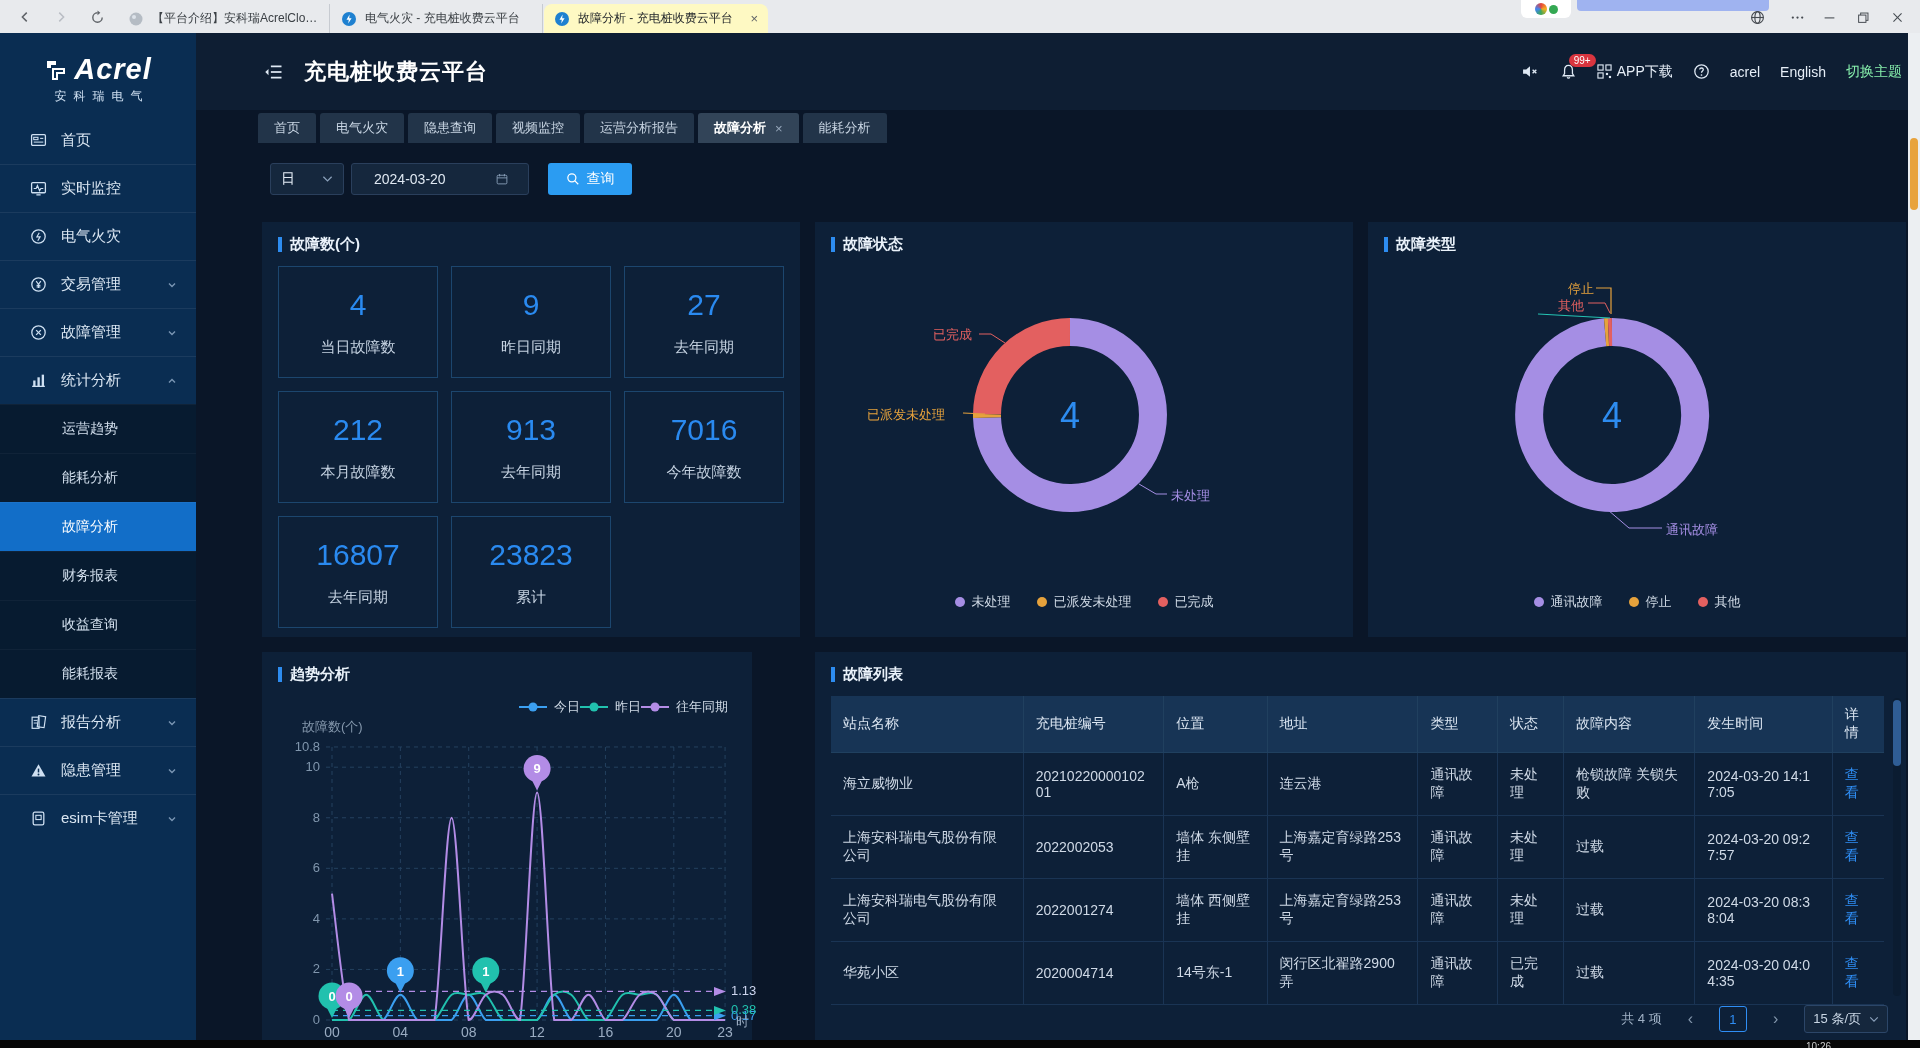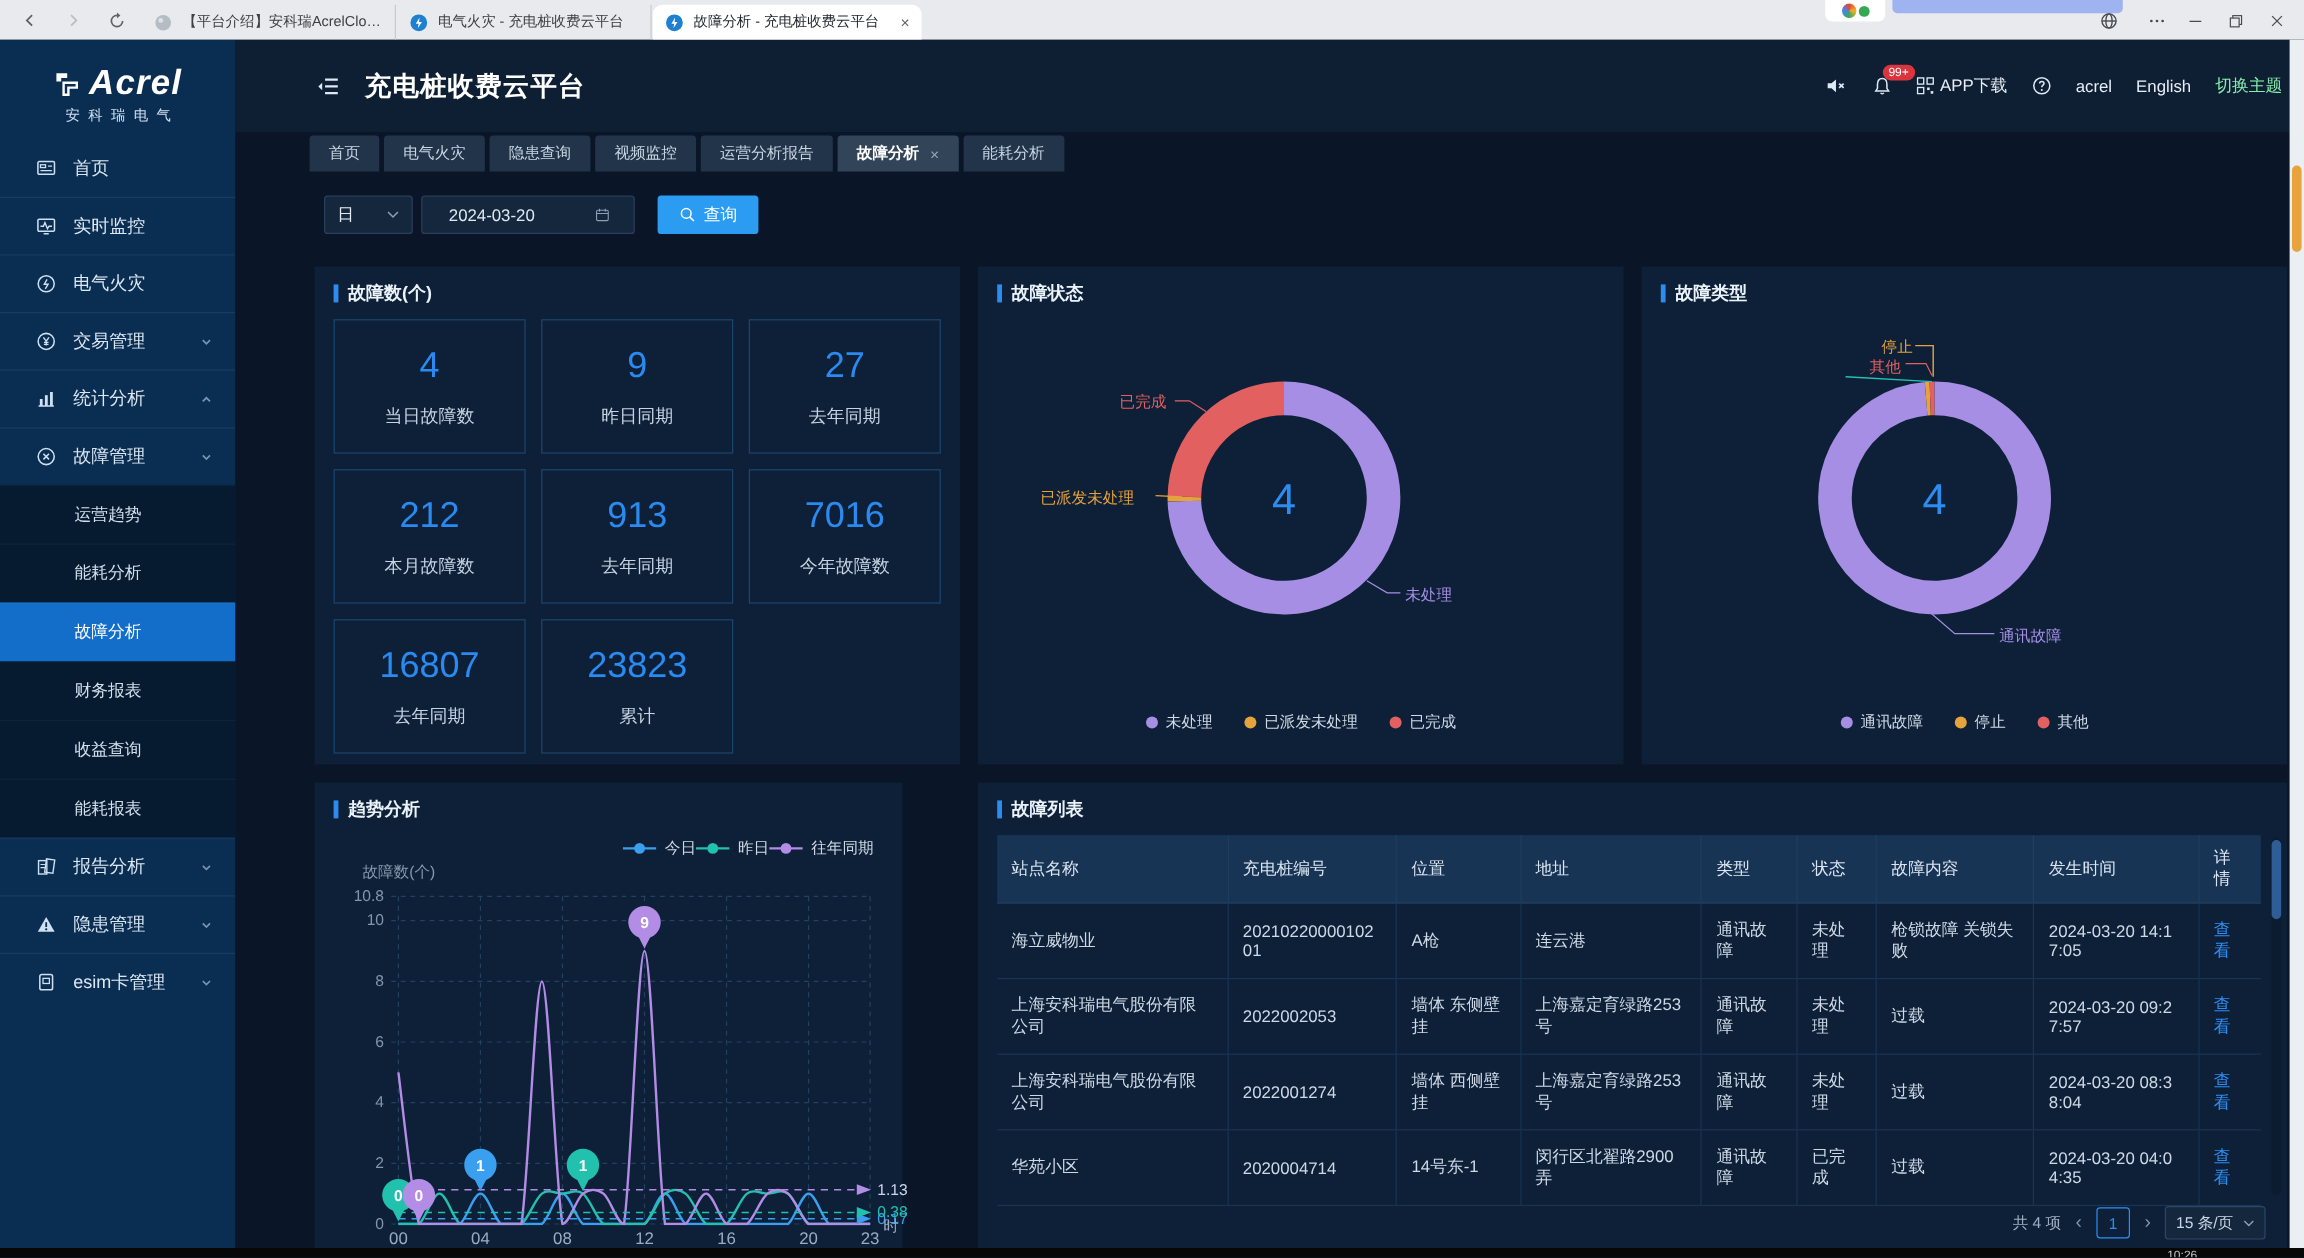--- a/index.html
+++ b/index.html
@@ -3,21 +3,21 @@
 <meta charset="utf-8">
 <style>
   html,body{margin:0;padding:0;background:#091424;font-family:"Liberation Sans",sans-serif;}
   .screen{position:relative;width:1920px;height:1048px;overflow:hidden;background:#091424;}
   
   .chrome{position:absolute;left:0;top:0;width:1920px;height:33px;background:#e8eaed;z-index:30;}
   .nav-btn{position:absolute;top:6px;width:22px;height:22px;display:flex;align-items:center;justify-content:center;cursor:pointer;}
   .btab{position:absolute;top:4px;height:29px;width:212px;display:flex;align-items:center;padding:0 10px;box-sizing:border-box;font-size:12px;color:#3b4045;overflow:hidden;white-space:nowrap;}
   .btab .ttl{overflow:hidden;text-overflow:ellipsis;flex:1;}
   .btab.inactive{border-right:1px solid #c7cbd1;}
-  .btab.active{background:#ffffff;border-radius:8px 8px 0 0;color:#1f2328;}
+  .btab.active{background:#fef9c3;border-radius:8px 8px 0 0;color:#1f2328;}
   .favicon{width:16px;height:16px;margin-right:8px;flex:0 0 16px;}
   .win-ico{position:absolute;top:7px;width:26px;height:20px;display:flex;align-items:center;justify-content:center;cursor:pointer;}
   .ext-chip{position:absolute;left:1521px;top:0;width:50px;height:18px;background:#fff;border-radius:0 0 6px 6px;display:flex;align-items:center;justify-content:center;gap:2px;}
   .ext-dot{width:12px;height:12px;border-radius:50%;background:conic-gradient(#e5453c,#f5b021,#3aa757,#4285f4,#e5453c);}
   .ext-check{width:9px;height:9px;border-radius:50%;background:#34a853;}
   .peri{position:absolute;left:1577px;top:0;width:192px;height:11px;background:#9fb3f0;border-radius:0 0 4px 4px;}
   
   .sidebar{position:absolute;left:0;top:33px;width:196px;bottom:0;background:#0a2d52;z-index:10;}
   .logo{height:80px;display:flex;flex-direction:column;align-items:center;justify-content:center;padding-top:6px;}
   .logo-row{display:flex;align-items:center;gap:6px;}
@@ -79,21 +79,21 @@
   .yname{position:absolute;left:40px;top:66px;color:#8598ad;font-size:13px;}
   
   .ftable{position:absolute;left:16px;top:44px;width:1053px;border-collapse:collapse;table-layout:fixed;}
   .ftable th{background:#173455;color:#dce6f2;font-size:14px;font-weight:normal;text-align:left;padding:9px 12px;border:1px solid #20405f;border-top:none;height:38px;}
   .ftable td{color:#cfd9e6;font-size:14px;padding:9px 12px;border:1px solid #1a3454;height:44px;word-break:break-all;}
   .ftable th:first-child,.ftable td:first-child{border-left:none;}
   .ftable th:last-child,.ftable td:last-child{border-right:none;}
   .vlink{color:#2f8ef5;cursor:pointer;}
   .tbl-scroll{position:absolute;right:5px;top:46px;width:8px;height:298px;background:#0b1c31;border-radius:4px;}
   .tbl-thumb{position:absolute;left:0;top:2px;width:8px;height:66px;background:#2f5d95;border-radius:4px;cursor:pointer;}
-  .pagi{position:absolute;right:18px;bottom:8px;display:flex;align-items:center;gap:10px;color:#9fb0c4;font-size:13px;}
+  .pagi{position:absolute;right:18px;bottom:8px;display:flex;align-items:center;gap:24px;color:#9fb0c4;font-size:13px;}
   .pg-arrow{color:#8396ac;font-size:16px;cursor:pointer;padding:0 2px;}
   .pg-cur{width:26px;height:24px;border:1px solid #2f8ef5;border-radius:3px;color:#2f8ef5;display:flex;align-items:center;justify-content:center;cursor:pointer;}
   .pg-size{height:26px;background:#15273d;border:1px solid #2c4668;border-radius:3px;display:flex;align-items:center;gap:8px;padding:0 8px;color:#c9d6e4;cursor:pointer;}
   
   .pg-scrollbar{position:absolute;right:0;top:33px;width:12px;bottom:8px;background:#eceff2;z-index:25;}
   .pg-thumb{position:absolute;left:2px;top:105px;width:8px;height:72px;background:#e8a33d;border-radius:4px;cursor:pointer;}
   .bottom-strip{position:absolute;left:0;bottom:0;width:1920px;height:8px;background:#070707;overflow:hidden;z-index:40;}
   .clock{position:absolute;left:1806px;top:1px;color:#c9c9c9;font-size:10px;}
   svg{display:block;}
 </style>
@@ -226,39 +226,39 @@
             <line x1="6.2" y1="8.8" x2="9.8" y2="8.8" stroke="#cfe0f2" stroke-width="1.1"></line>
             <line x1="6.2" y1="10.3" x2="9.8" y2="10.3" stroke="#cfe0f2" stroke-width="1.1"></line>
           </svg>
         <span class="lbl">交易管理</span>
         <svg class="chev" width="12" height="12" viewBox="0 0 12 12">
             <polyline points="3,4.5 6,7.5 9,4.5" fill="none" stroke="#9fb8d4" stroke-width="1.4"></polyline>
           </svg>
       </div>
       <div class="mitem">
         <svg width="17" height="17" viewBox="0 0 16 16">
+            <circle cx="8" cy="8" r="6.3" fill="none" stroke="#cfe0f2" stroke-width="1.2"></circle>
+            <line x1="5.8" y1="5.8" x2="10.2" y2="10.2" stroke="#cfe0f2" stroke-width="1.2"></line>
+            <line x1="10.2" y1="5.8" x2="5.8" y2="10.2" stroke="#cfe0f2" stroke-width="1.2"></line>
+          </svg>
+        <span class="lbl">故障管理</span>
+        <svg class="chev" width="12" height="12" viewBox="0 0 12 12">
+            <polyline points="3,4.5 6,7.5 9,4.5" fill="none" stroke="#9fb8d4" stroke-width="1.4"></polyline>
+          </svg>
+      </div>
+      <div class="mitem">
+        <svg width="17" height="17" viewBox="0 0 16 16">
             <line x1="2" y1="13.5" x2="14" y2="13.5" stroke="#cfe0f2" stroke-width="1.2"></line>
             <rect x="3" y="8" width="2.2" height="5.5" fill="#cfe0f2"></rect>
             <rect x="7" y="5" width="2.2" height="8.5" fill="#cfe0f2"></rect>
             <rect x="11" y="2.5" width="2.2" height="11" fill="#cfe0f2"></rect>
           </svg>
         <span class="lbl">统计分析</span>
         <svg class="chev" width="12" height="12" viewBox="0 0 12 12">
             <polyline points="3,7.5 6,4.5 9,7.5" fill="none" stroke="#9fb8d4" stroke-width="1.4"></polyline>
-          </svg>
-      </div>
-      <div class="mitem">
-        <svg width="17" height="17" viewBox="0 0 16 16">
-            <circle cx="8" cy="8" r="6.3" fill="none" stroke="#cfe0f2" stroke-width="1.2"></circle>
-            <line x1="5.8" y1="5.8" x2="10.2" y2="10.2" stroke="#cfe0f2" stroke-width="1.2"></line>
-            <line x1="10.2" y1="5.8" x2="5.8" y2="10.2" stroke="#cfe0f2" stroke-width="1.2"></line>
-          </svg>
-        <span class="lbl">故障管理</span>
-        <svg class="chev" width="12" height="12" viewBox="0 0 12 12">
-            <polyline points="3,4.5 6,7.5 9,4.5" fill="none" stroke="#9fb8d4" stroke-width="1.4"></polyline>
           </svg>
       </div>
       <div class="submenu">
         <div class="sitem">
             <span>运营趋势</span>
           </div>
         <div class="sitem">
             <span>能耗分析</span>
           </div>
         <div class="sitem active">

